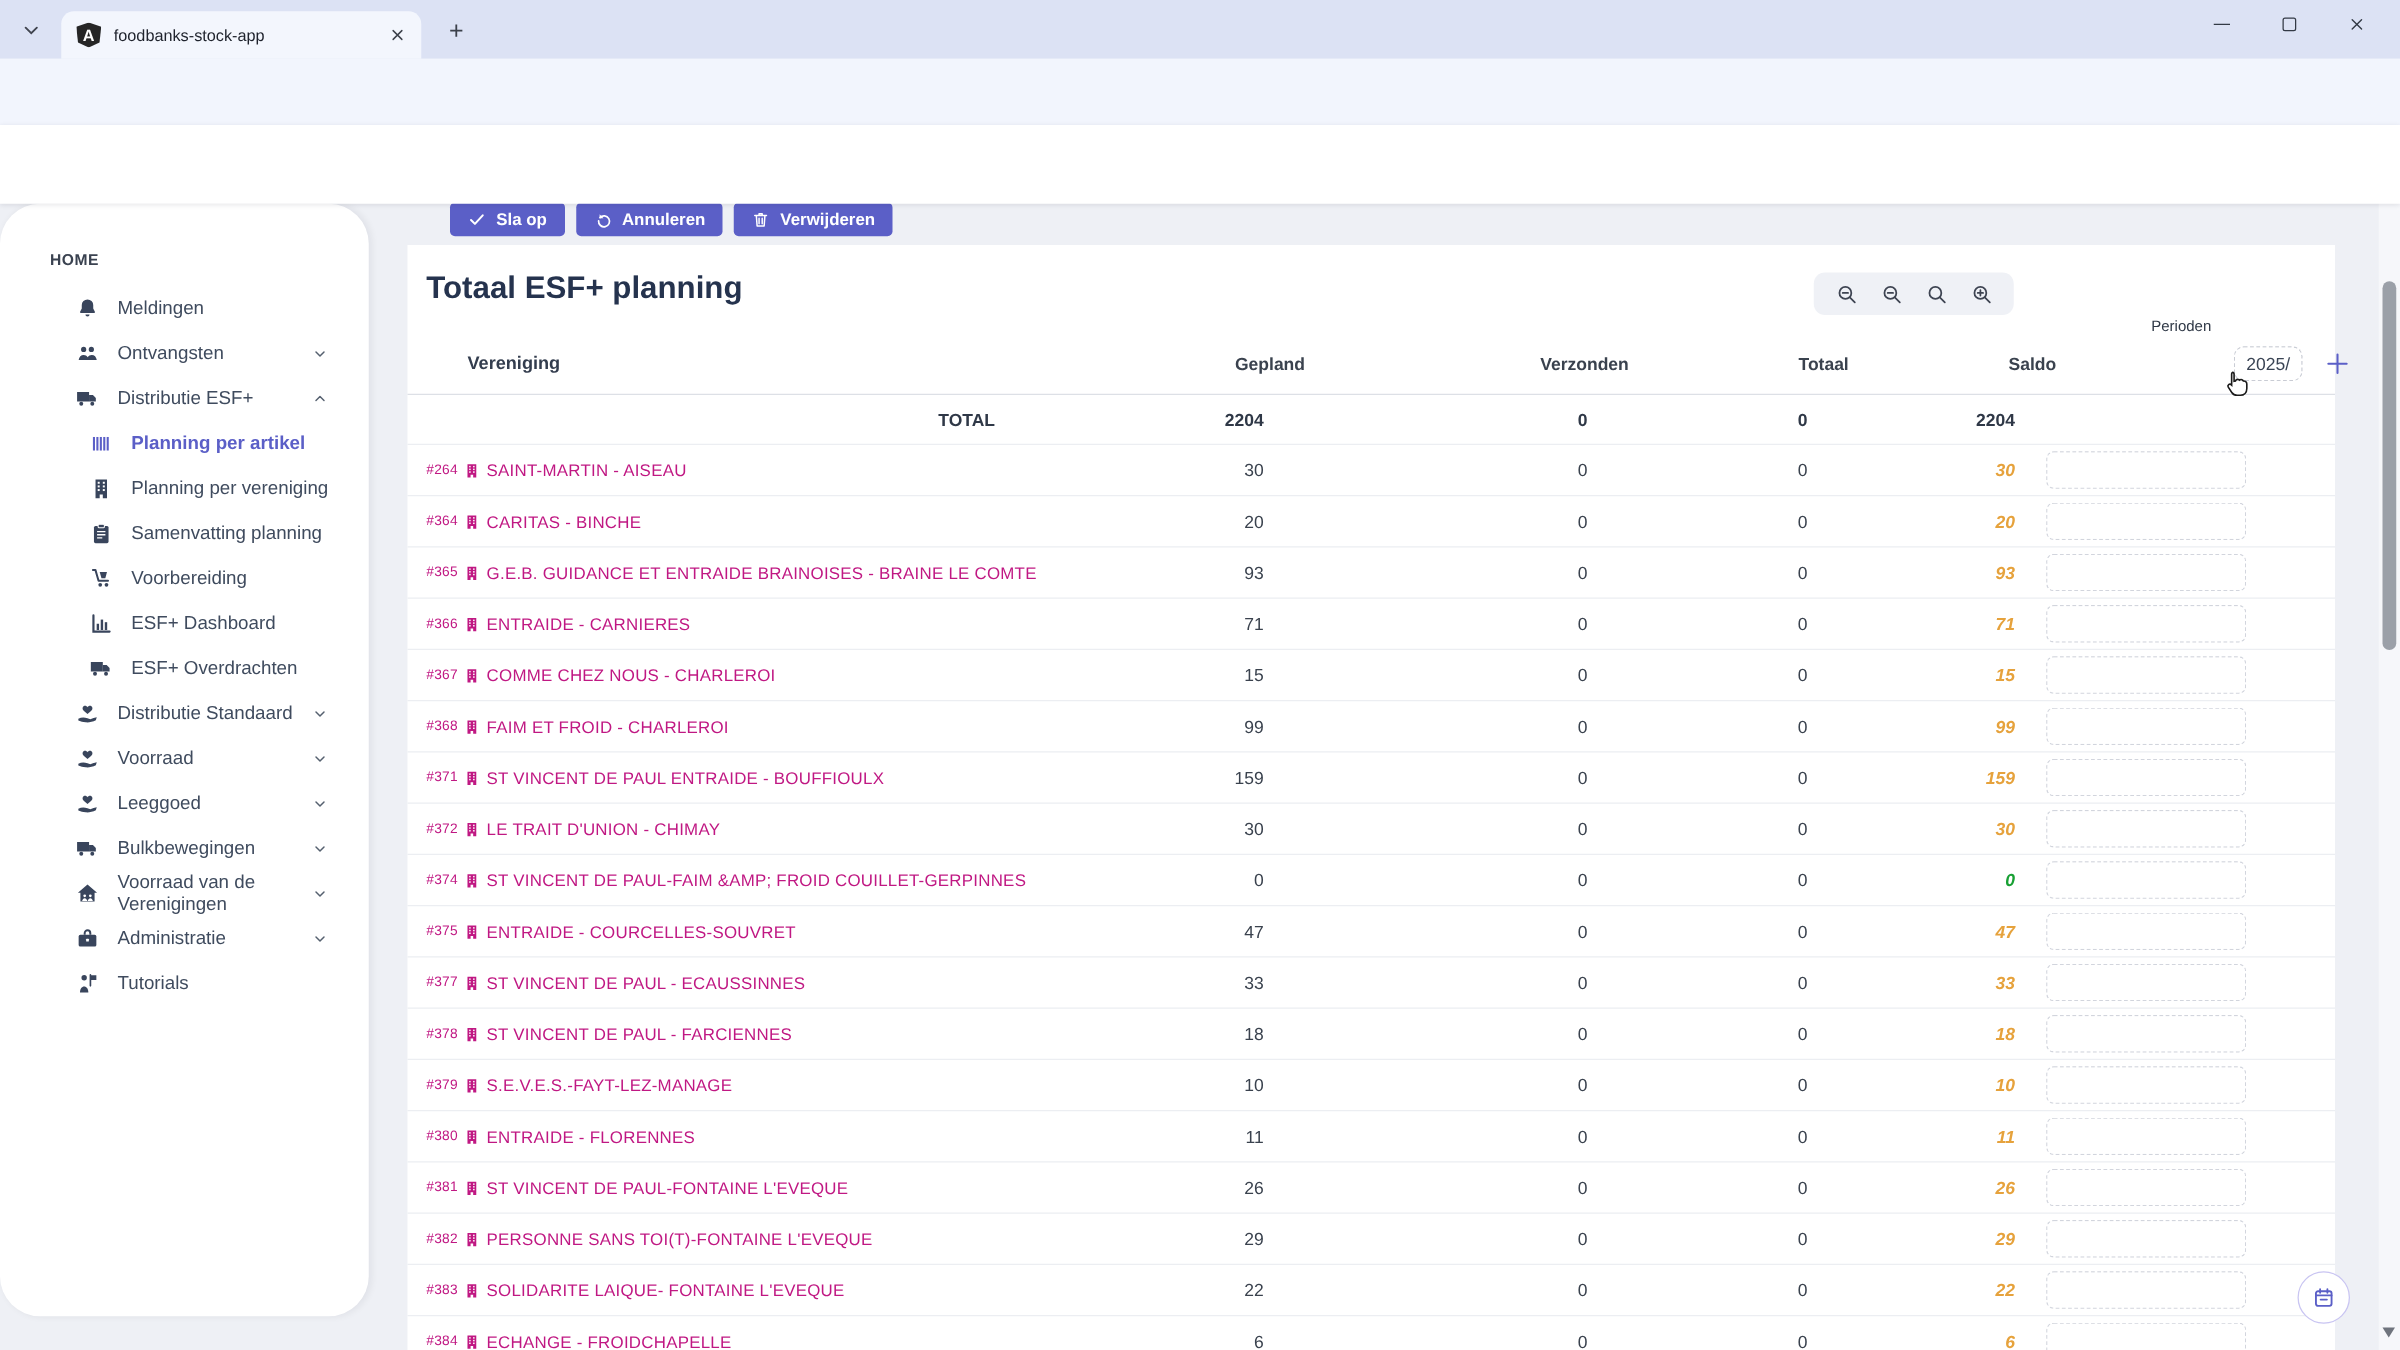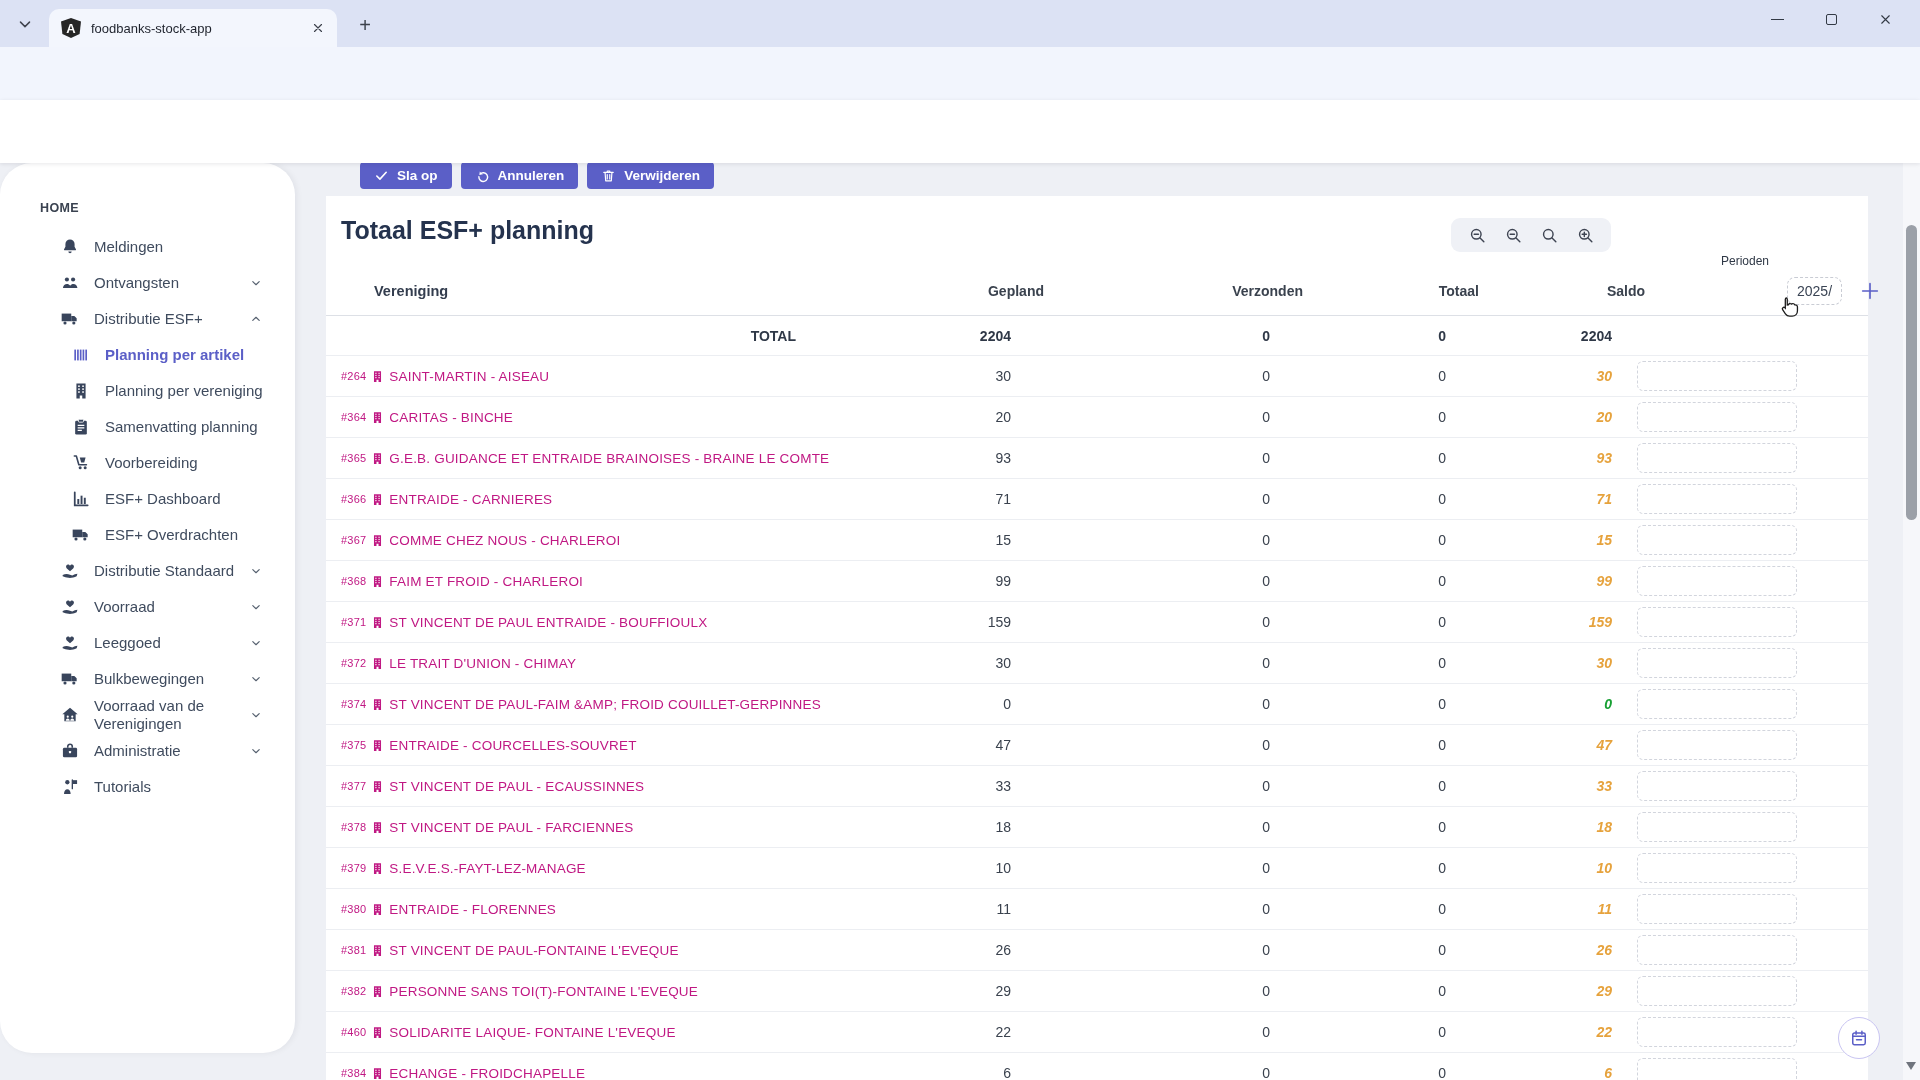--- a/index.html
+++ b/index.html
@@ -894,21 +894,21 @@
           <div class="num">29</div>
           <div class="num">0</div>
           <div class="num">0</div>
           <div class="num saldo">29</div>
           <div class="periodcell">
             <input class="pinput" value="" style="">
           </div>
         </div>
         <div class="trow data">
           <div class="namecell">
-            <span class="rid">#460</span>
+            <span class="rid">#383</span>
             <svg viewBox="0 0 24 24" class="bicon" style="color:#c01883">
               <path d="M5.5 2.5h13V22h-4.6v-4h-3.8v4H5.5z" fill="currentColor"></path>
               <rect x="8" y="5" width="2.2" height="2.2" fill="#fff"></rect>
               <rect x="13.8" y="5" width="2.2" height="2.2" fill="#fff"></rect>
               <rect x="8" y="9" width="2.2" height="2.2" fill="#fff"></rect>
               <rect x="13.8" y="9" width="2.2" height="2.2" fill="#fff"></rect>
               <rect x="8" y="13" width="2.2" height="2.2" fill="#fff"></rect>
               <rect x="13.8" y="13" width="2.2" height="2.2" fill="#fff"></rect>
             </svg>
             <span class="rname">SOLIDARITE LAIQUE- FONTAINE L'EVEQUE</span>

